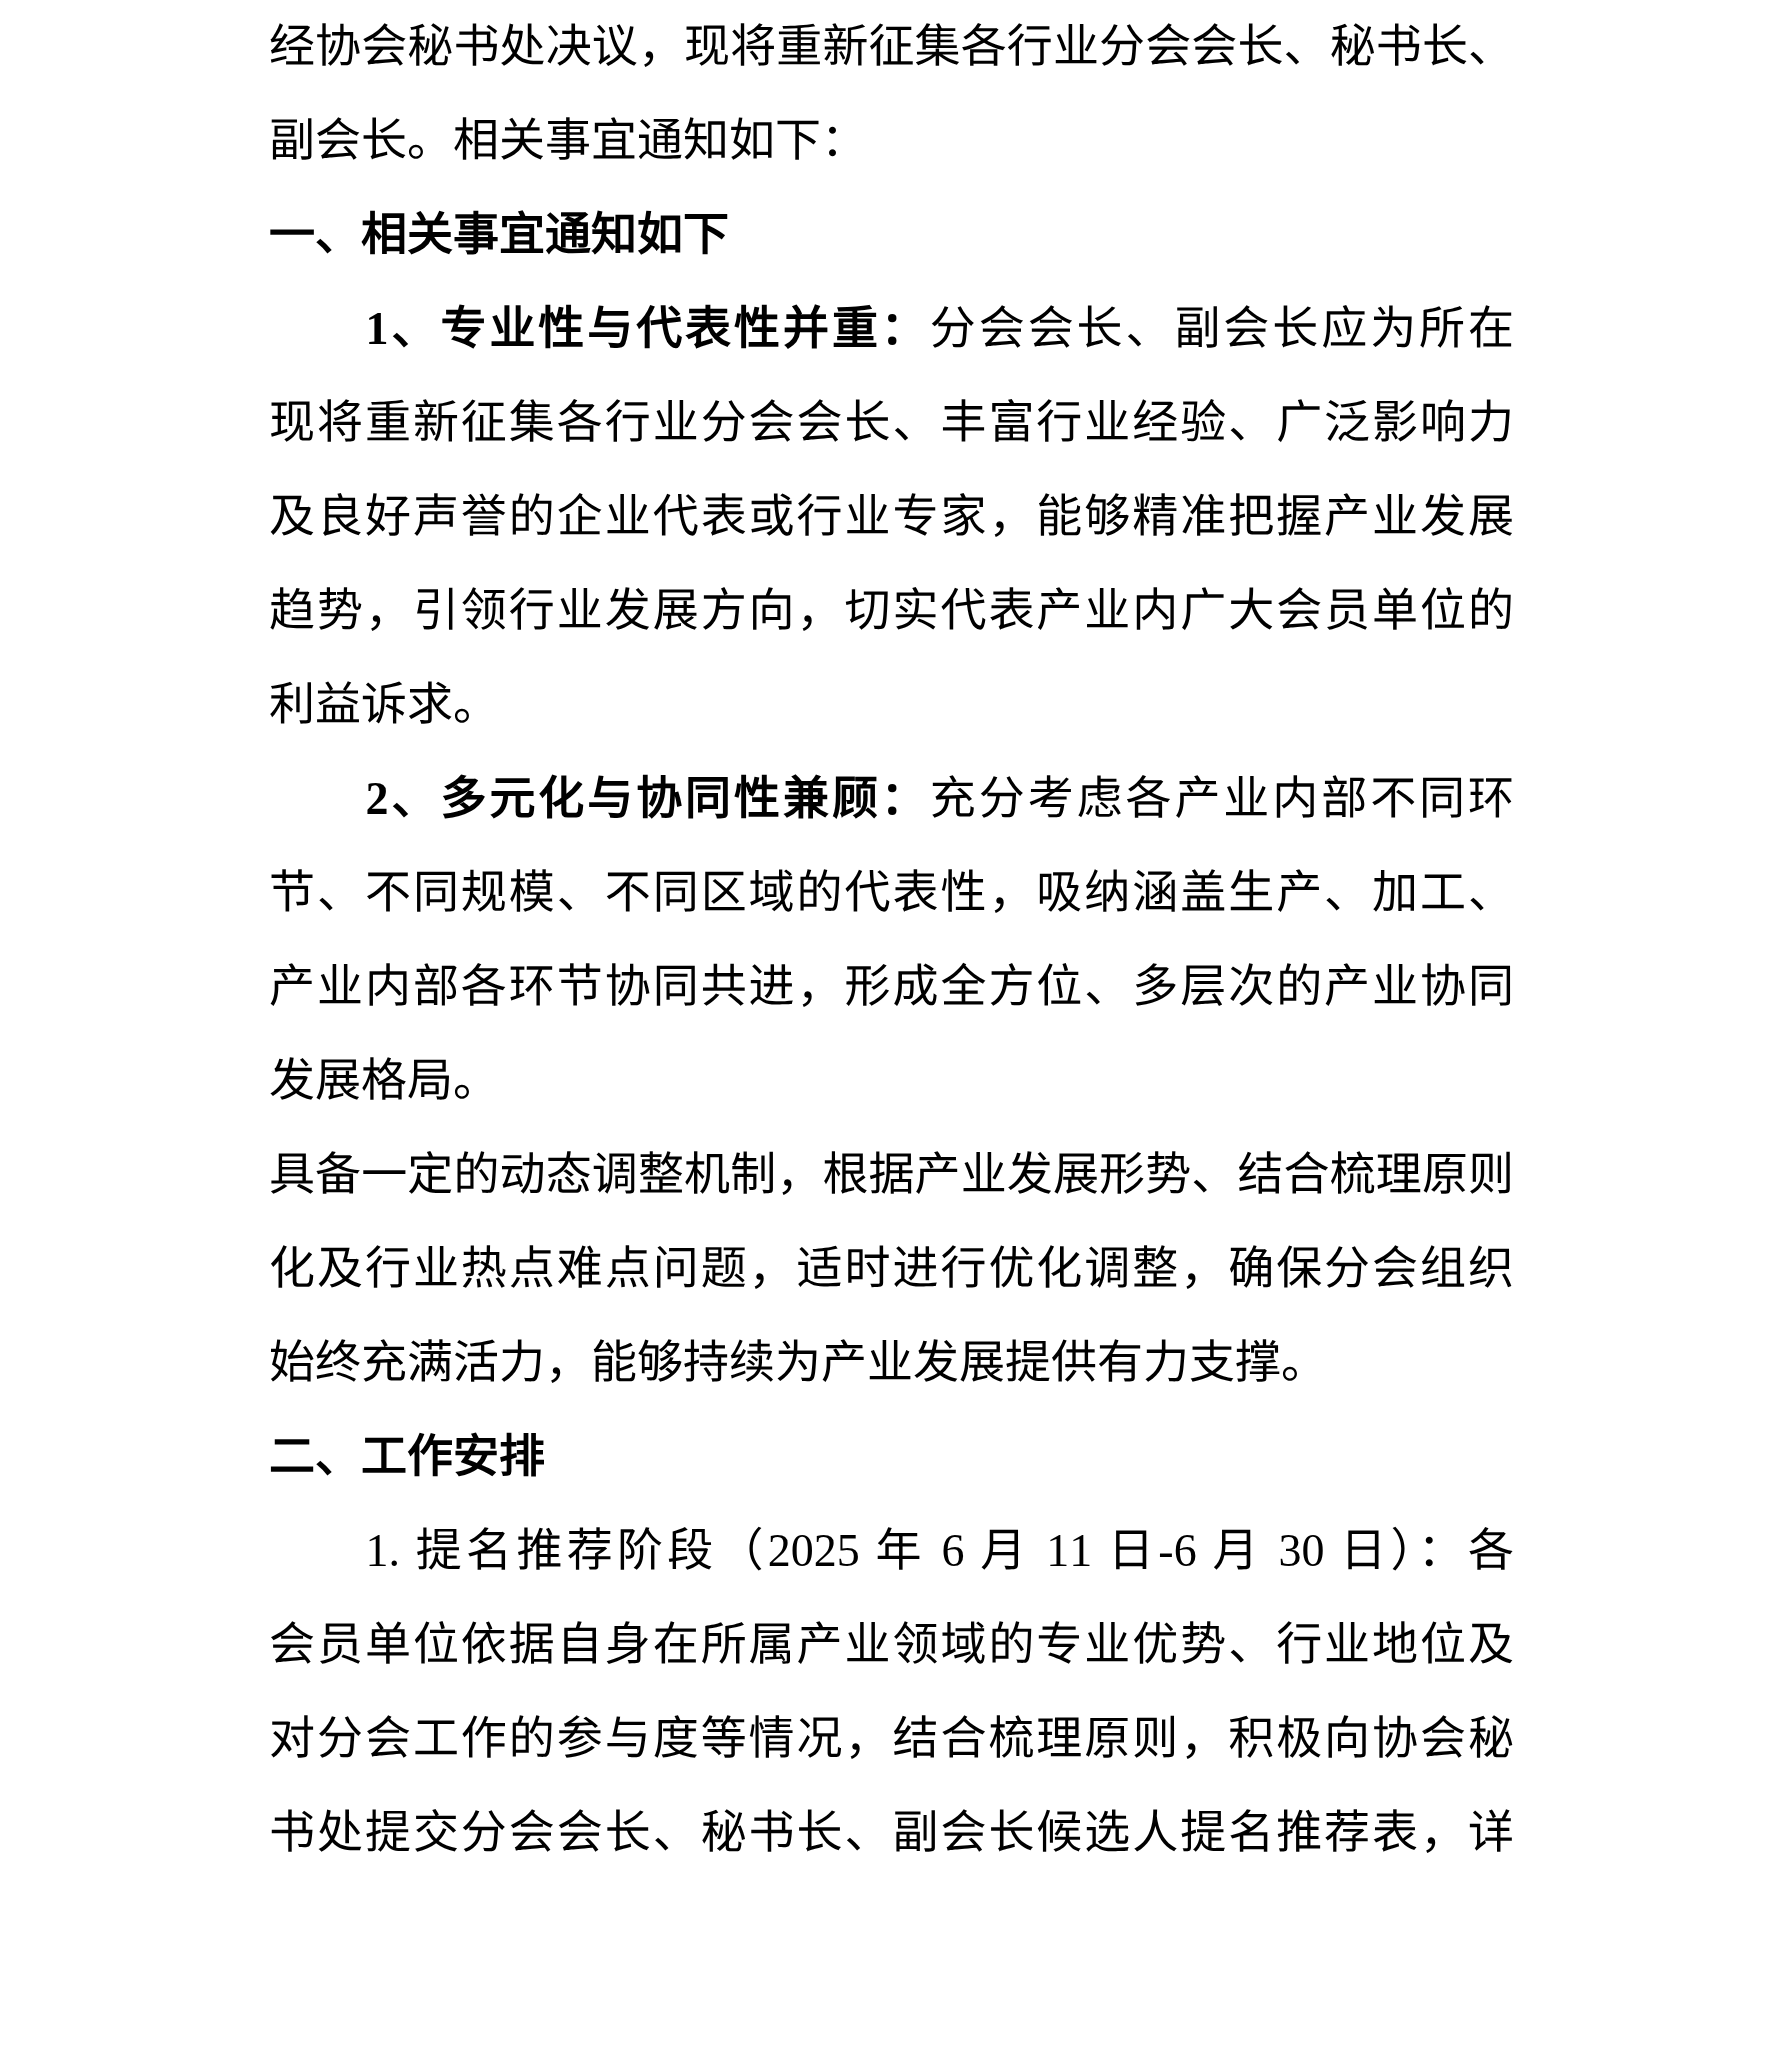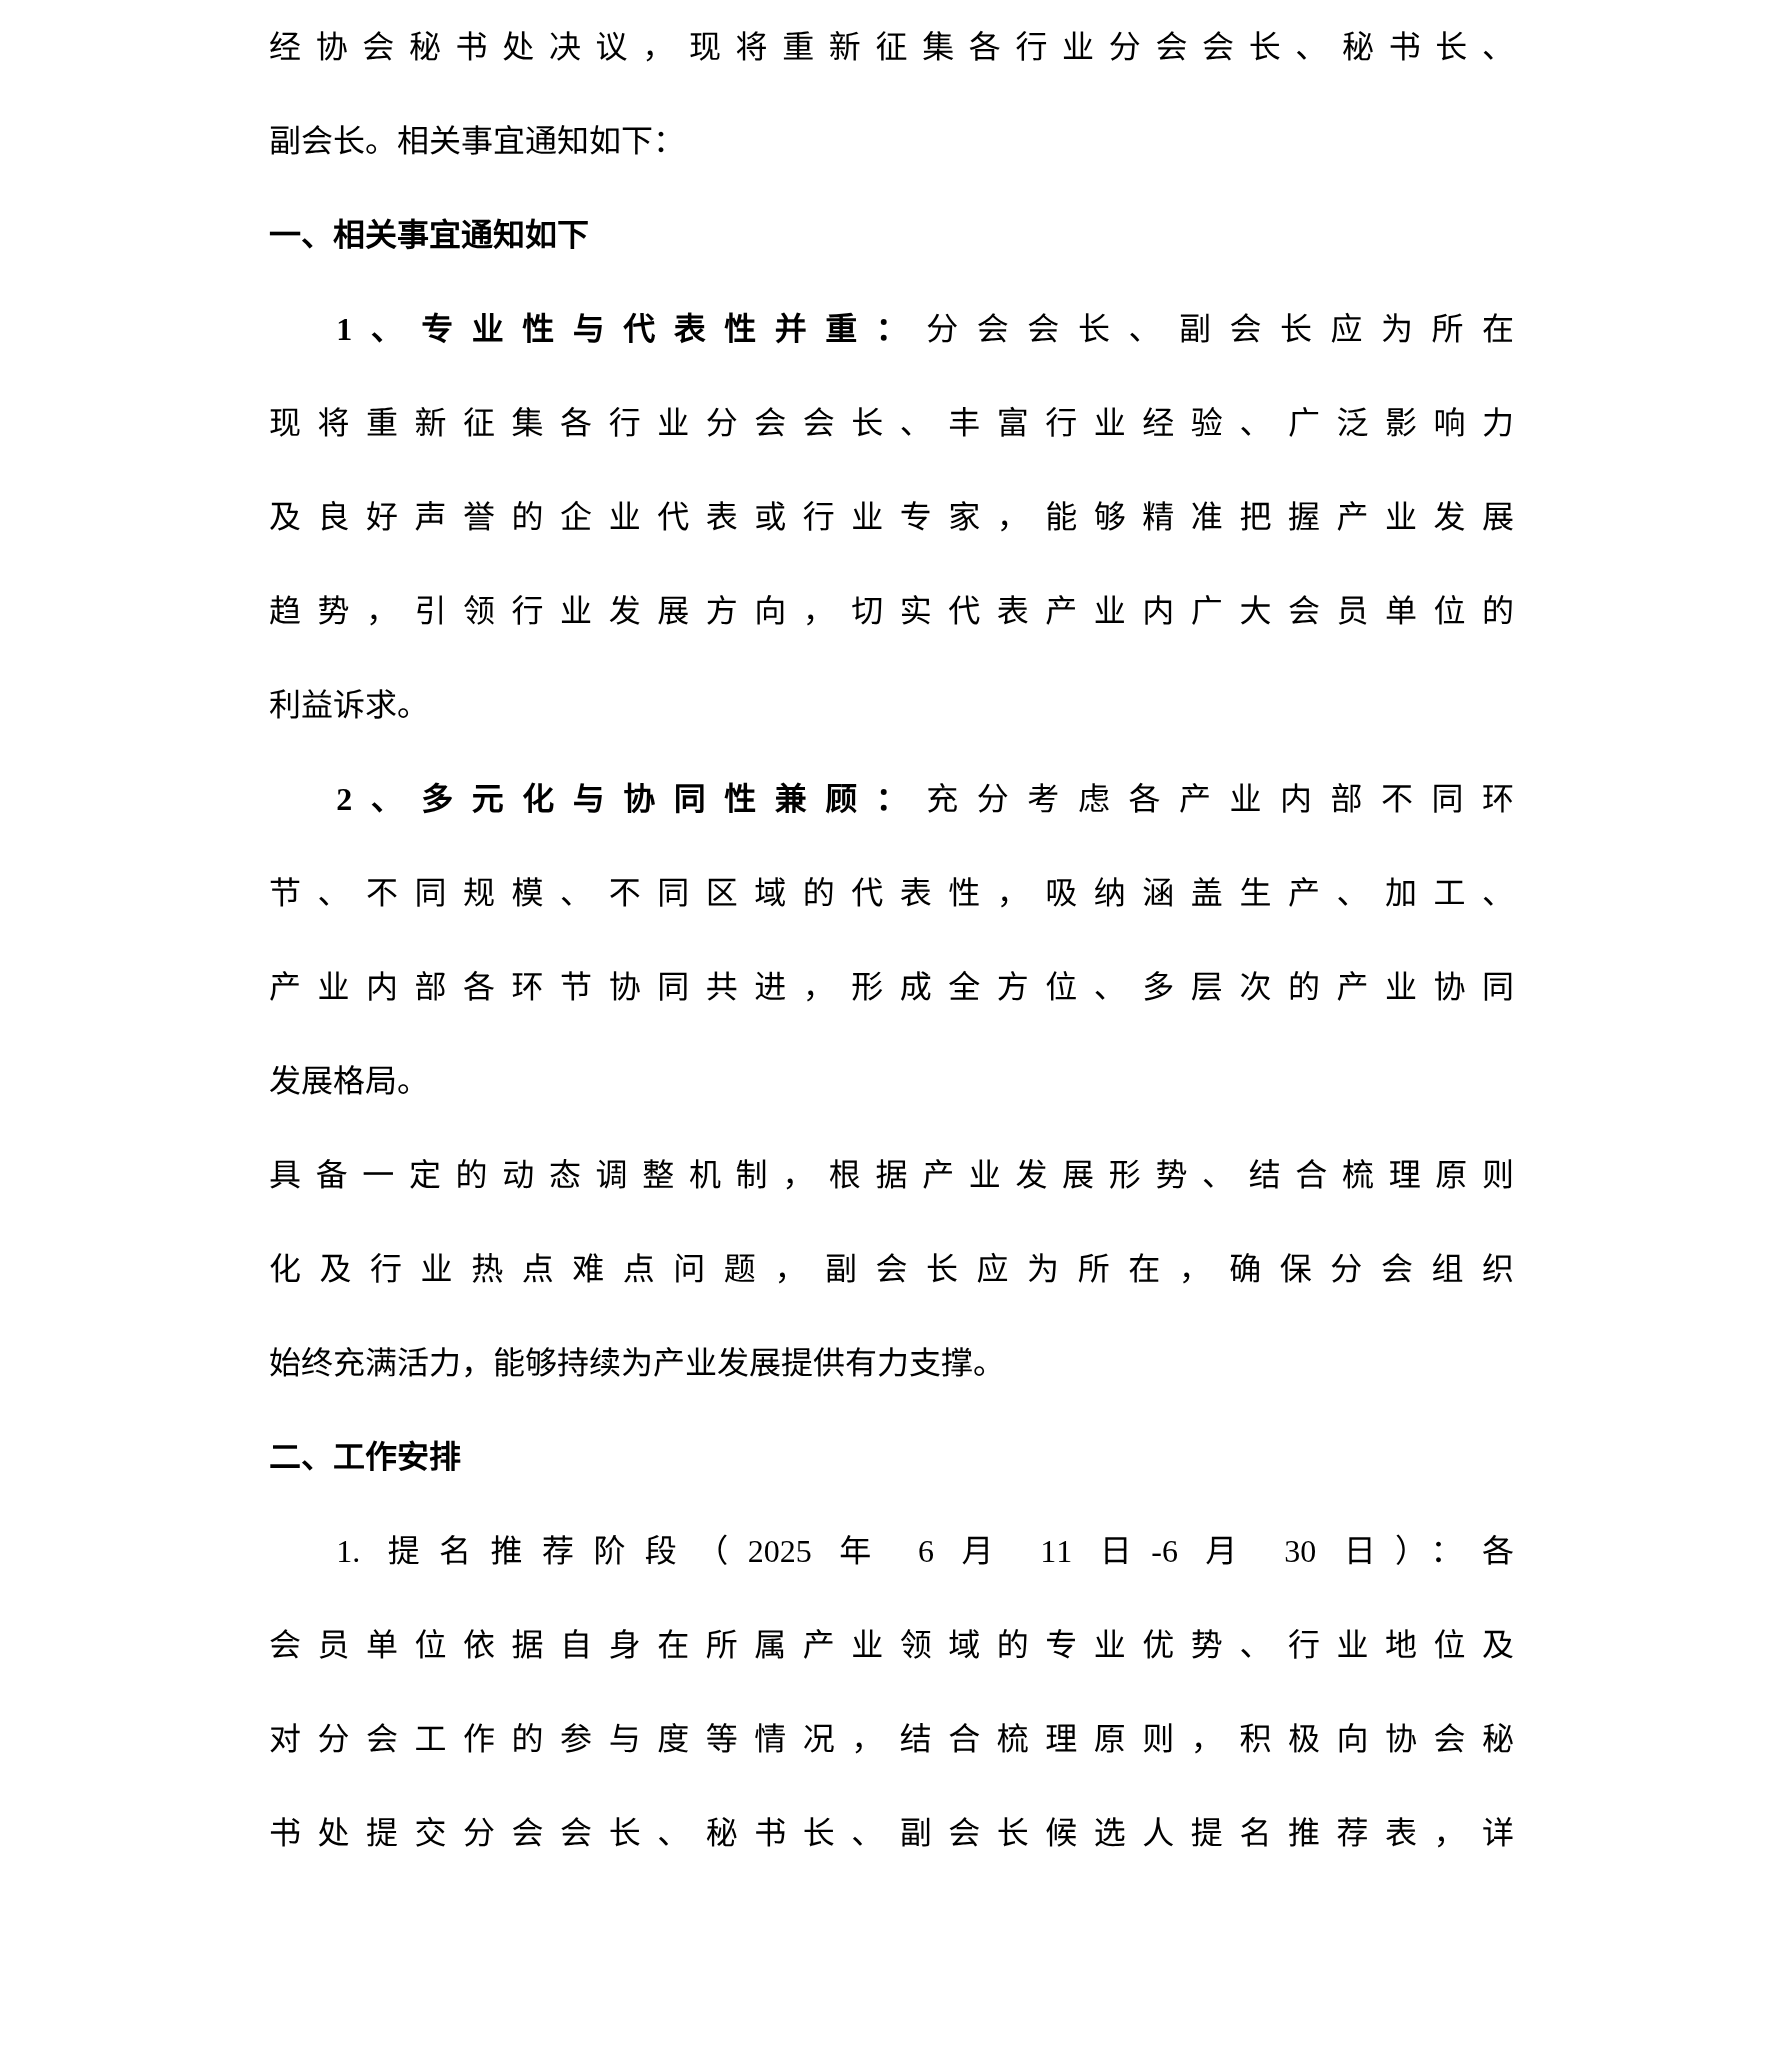--- a/index.html
+++ b/index.html
@@ -21,21 +21,21 @@
     left: 269px;
     top: 0;
     width: 1245px;
     color: #000000;
     font-family: "Liberation Serif", "DejaVu Serif", serif;
     font-kerning: none;
   }
   .line {
     height: 94px;
     line-height: 94px;
-    font-size: 32px;
+    font-size: 46px;
     white-space: nowrap;
     text-align: left;
   }
   .line.j {
     text-align: justify;
     text-align-last: justify;
     white-space: normal;
   }
   .line.ind {
     text-indent: 2.1em;
@@ -54,21 +54,21 @@
       <div class="line j ind"><span class="seg b">1、专业性与代表性并重：</span><span class="seg">分会会长、副会长应为所在</span></div>
       <div class="line j"><span class="seg">现将重新征集各行业分会会长、丰富行业经验、广泛影响力</span></div>
       <div class="line j"><span class="seg">及良好声誉的企业代表或行业专家，能够精准把握产业发展</span></div>
       <div class="line j"><span class="seg">趋势，引领行业发展方向，切实代表产业内广大会员单位的</span></div>
       <div class="line"><span class="seg">利益诉求。</span></div>
       <div class="line j ind"><span class="seg b">2、多元化与协同性兼顾：</span><span class="seg">充分考虑各产业内部不同环</span></div>
       <div class="line j"><span class="seg">节、不同规模、不同区域的代表性，吸纳涵盖生产、加工、</span></div>
       <div class="line j"><span class="seg">产业内部各环节协同共进，形成全方位、多层次的产业协同</span></div>
       <div class="line"><span class="seg">发展格局。</span></div>
       <div class="line j"><span class="seg">具备一定的动态调整机制，根据产业发展形势、结合梳理原则</span></div>
-      <div class="line j"><span class="seg">化及行业热点难点问题，副会长应为所在，确保分会组织</span></div>
+      <div class="line j"><span class="seg">化及行业热点难点问题，适时进行优化调整，确保分会组织</span></div>
       <div class="line"><span class="seg">始终充满活力，能够持续为产业发展提供有力支撑。</span></div>
       <div class="line"><span class="seg b">二、工作安排</span></div>
       <div class="line j ind"><span class="seg">1. 提名推荐阶段（2025 年 6 月 11 日-6 月 30 日）：各</span></div>
       <div class="line j"><span class="seg">会员单位依据自身在所属产业领域的专业优势、行业地位及</span></div>
       <div class="line j"><span class="seg">对分会工作的参与度等情况，结合梳理原则，积极向协会秘</span></div>
       <div class="line j"><span class="seg">书处提交分会会长、秘书长、副会长候选人提名推荐表，详</span></div>
     </div>
 </div>
 
 

